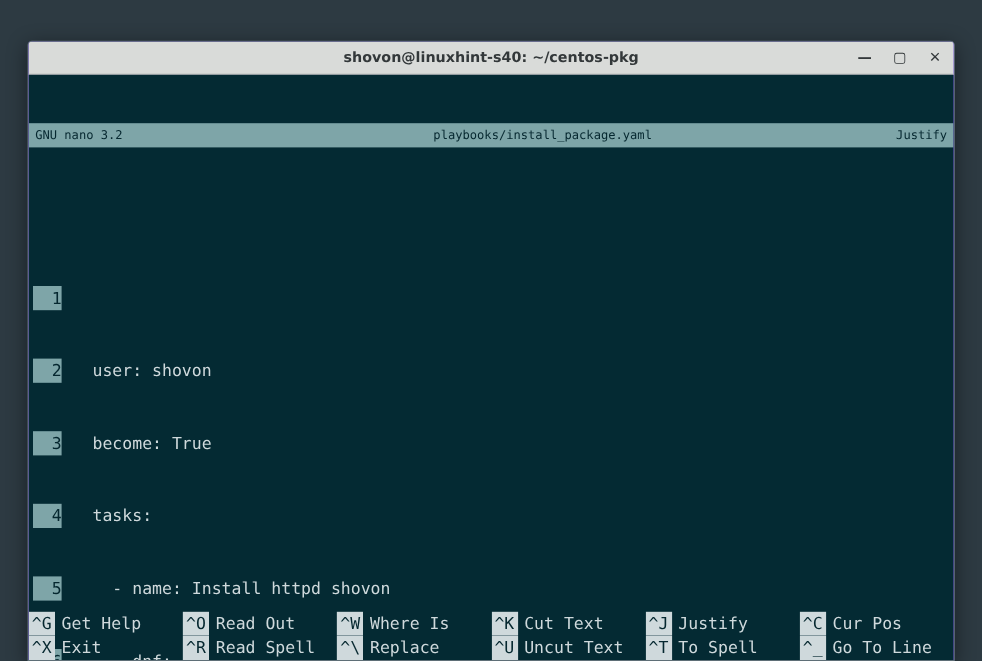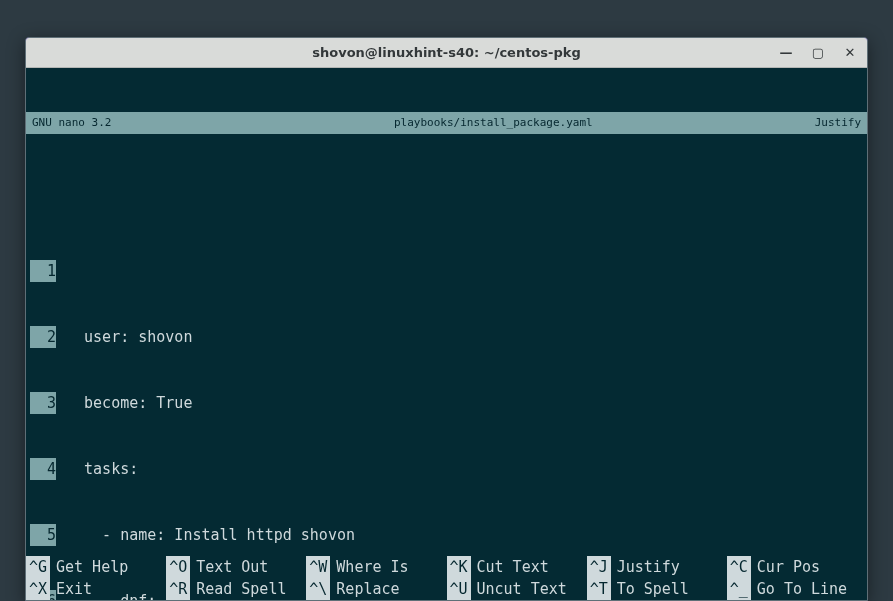--- a/index.html
+++ b/index.html
@@ -148,21 +148,21 @@
       <div class="row"><span class="ln">6</span><span class="code">      dnf:</span></div>
       
       
       
       
       
     </div>
 
     <div class="shortcuts">
       <div class="sc"><span class="key">^G</span><span class="sc-label">Get Help</span></div>
-      <div class="sc"><span class="key">^O</span><span class="sc-label">Text Out</span></div>
+      <div class="sc"><span class="key">^O</span><span class="sc-label">Read Out</span></div>
       <div class="sc"><span class="key">^W</span><span class="sc-label">Where Is</span></div>
       <div class="sc"><span class="key">^K</span><span class="sc-label">Cut Text</span></div>
       <div class="sc"><span class="key">^J</span><span class="sc-label">Justify</span></div>
       <div class="sc"><span class="key">^C</span><span class="sc-label">Cur Pos</span></div>
 
       <div class="sc"><span class="key">^X</span><span class="sc-label">Exit</span></div>
       <div class="sc"><span class="key">^R</span><span class="sc-label">Read Spell</span></div>
       <div class="sc"><span class="key">^\</span><span class="sc-label">Replace</span></div>
       <div class="sc"><span class="key">^U</span><span class="sc-label">Uncut Text</span></div>
       <div class="sc"><span class="key">^T</span><span class="sc-label">To Spell</span></div>

